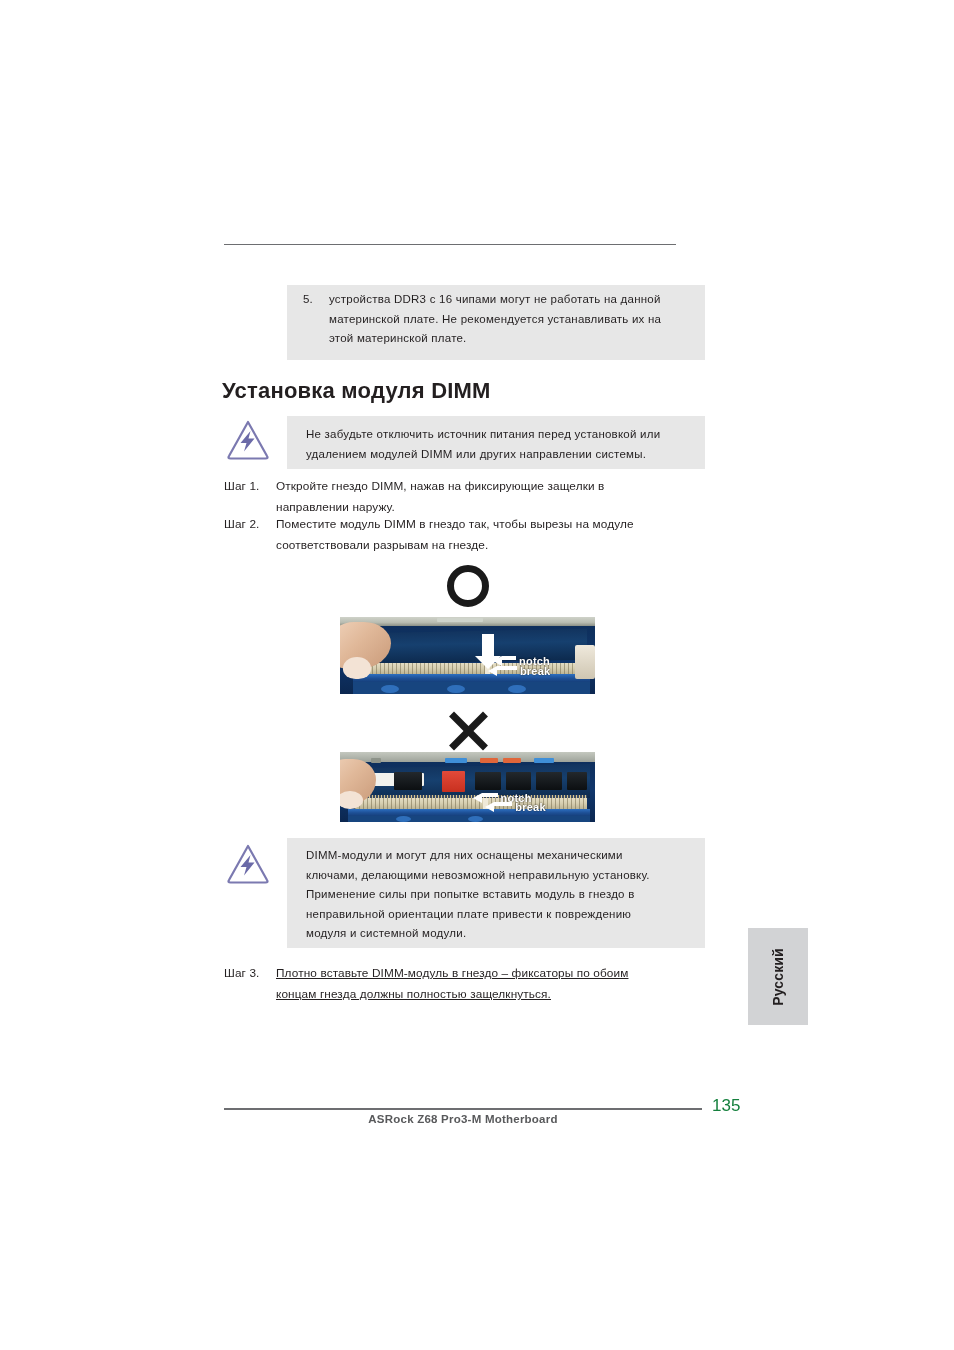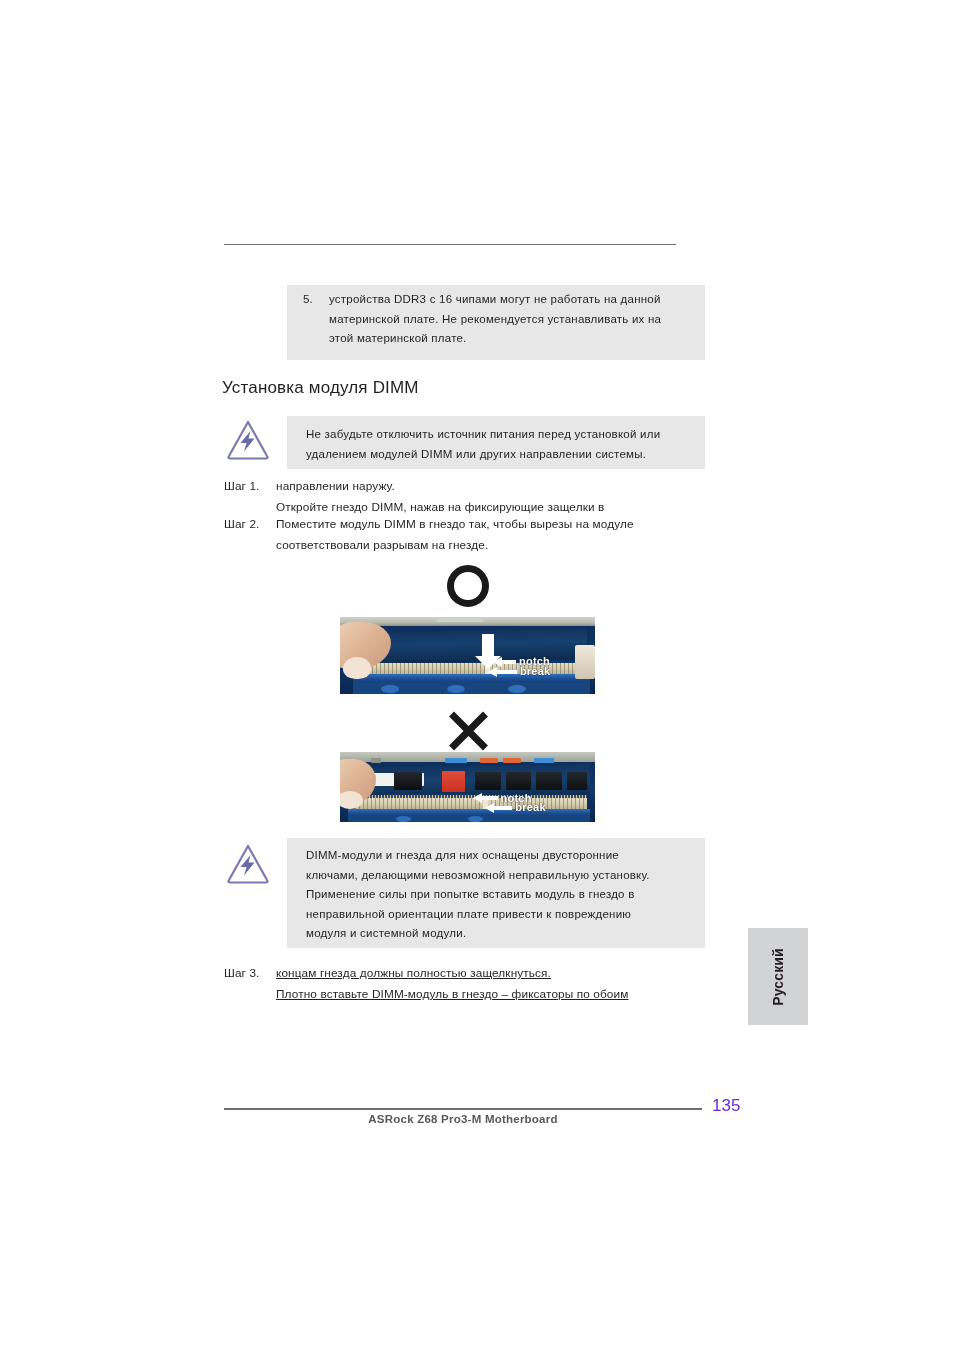--- a/index.html
+++ b/index.html
@@ -51,22 +51,22 @@
     color: #231f20;
     letter-spacing: 0.02em;
   }
   .note-text p { margin: 0; }
 
   
   .heading {
     position: absolute;
     left: 222px;
     top: 378px;
-    font-size: 17px;
-    font-weight: normal;
+    font-size: 22px;
+    font-weight: bold;
     color: #231f20;
     letter-spacing: 0.01em;
   }
 
   
   .warn-icon {
     position: absolute;
     width: 44px;
     height: 42px;
   }
@@ -185,21 +185,21 @@
   .clip {
     position: absolute;
     background: linear-gradient(180deg,#efe9dc 0%, #cfc6b2 100%);
     border-radius: 2px;
   }
 
   
   .callout {
     position: absolute;
     display: flex;
-    align-items: center;
+    align-items: flex-start;
     pointer-events: none;
   }
   .callout .arrow-left {
     width: 0; height: 0;
     border-top: 5px solid transparent;
     border-bottom: 5px solid transparent;
     border-right: 9px solid #ffffff;
   }
   .callout .arrow-shaft {
     height: 4px;
@@ -269,21 +269,21 @@
     font-size: 11.5px;
     font-weight: bold;
     color: #58595b;
     letter-spacing: .02em;
   }
   .page-num {
     position: absolute;
     left: 712px;
     top: 1096px;
     font-size: 17px;
-    color: #6d28d9;
+    color: #15803d;
   }
 </style>
 </head>
 <body>
 
 <div class="page">
 
   <div class="top-rule"></div>
 
   <div class="note-box" style="left:287px; top:285px; width:418px; height:75px;"></div>
@@ -303,22 +303,22 @@
       <path d="M24.5 12 L14.5 24 L20.5 24 L18 32.5 L28.5 19.5 L22.5 19.5 Z" fill="#6b6aa8"></path>
     </svg>
   </div>
   <div class="note-text" style="left:306px; top:425px; width:390px;">
     <p>Не забудьте отключить источник питания перед установкой или</p>
     <p>удалением модулей DIMM или других направлении системы.</p>
   </div>
 
   <div class="step" style="left:224px; top:476px; width:470px;">
     <span class="lbl">Шаг 1.</span>
+    <span class="body">Откройте гнездо DIMM, нажав на фиксирующие защелки в</span>
     <span class="body">направлении наружу.</span>
-    <span class="body">Откройте гнездо DIMM, нажав на фиксирующие защелки в</span>
   </div>
 
   <div class="step" style="left:224px; top:514px; width:470px;">
     <span class="lbl">Шаг 2.</span>
     <span class="body">Поместите модуль DIMM в гнездо так, чтобы вырезы на модуле</span>
     <span class="body">соответствовали разрывам на гнезде.</span>
   </div>
 
   <div class="mark-circle" style="left:447px; top:565px;"></div>
 
@@ -420,31 +420,31 @@
   </div>
 
   <div class="note-box" style="left:287px; top:838px; width:418px; height:110px;"></div>
   <div class="warn-icon" style="left:226px; top:843px;">
     <svg viewBox="0 0 44 42" xmlns="http://www.w3.org/2000/svg">
       <path d="M22 3 L41 37 Q42.5 39.5 39.5 39.5 L4.5 39.5 Q1.5 39.5 3 37 Z" fill="#ffffff" stroke="#7b79b0" stroke-width="2.2" stroke-linejoin="round"></path>
       <path d="M24.5 12 L14.5 24 L20.5 24 L18 32.5 L28.5 19.5 L22.5 19.5 Z" fill="#6b6aa8"></path>
     </svg>
   </div>
   <div class="note-text" style="left:306px; top:846px; width:392px;">
-    <p>DIMM-модули и гнезда для них оснащены двусторонние</p>
+    <p>DIMM-модули и могут для них оснащены механическими</p>
     <p>ключами, делающими невозможной неправильную установку.</p>
     <p>Применение силы при попытке вставить модуль в гнездо в</p>
     <p>неправильной ориентации плате привести к повреждению</p>
     <p>модуля и системной модули.</p>
   </div>
 
   <div class="step" style="left:224px; top:963px; width:470px;text-decoration:underline;">
     <span class="lbl">Шаг 3.</span>
+    <span class="body">Плотно вставьте DIMM-модуль в гнездо – фиксаторы по обоим</span>
     <span class="body">концам гнезда должны полностью защелкнуться.</span>
-    <span class="body">Плотно вставьте DIMM-модуль в гнездо – фиксаторы по обоим</span>
   </div>
 
   <div class="lang-tab">
     <span>Русский</span>
   </div>
 
   <div class="footer-rule"></div>
   <div class="footer-text">ASRock  Z68 Pro3-M  Motherboard</div>
   <div class="page-num">135</div>
 

